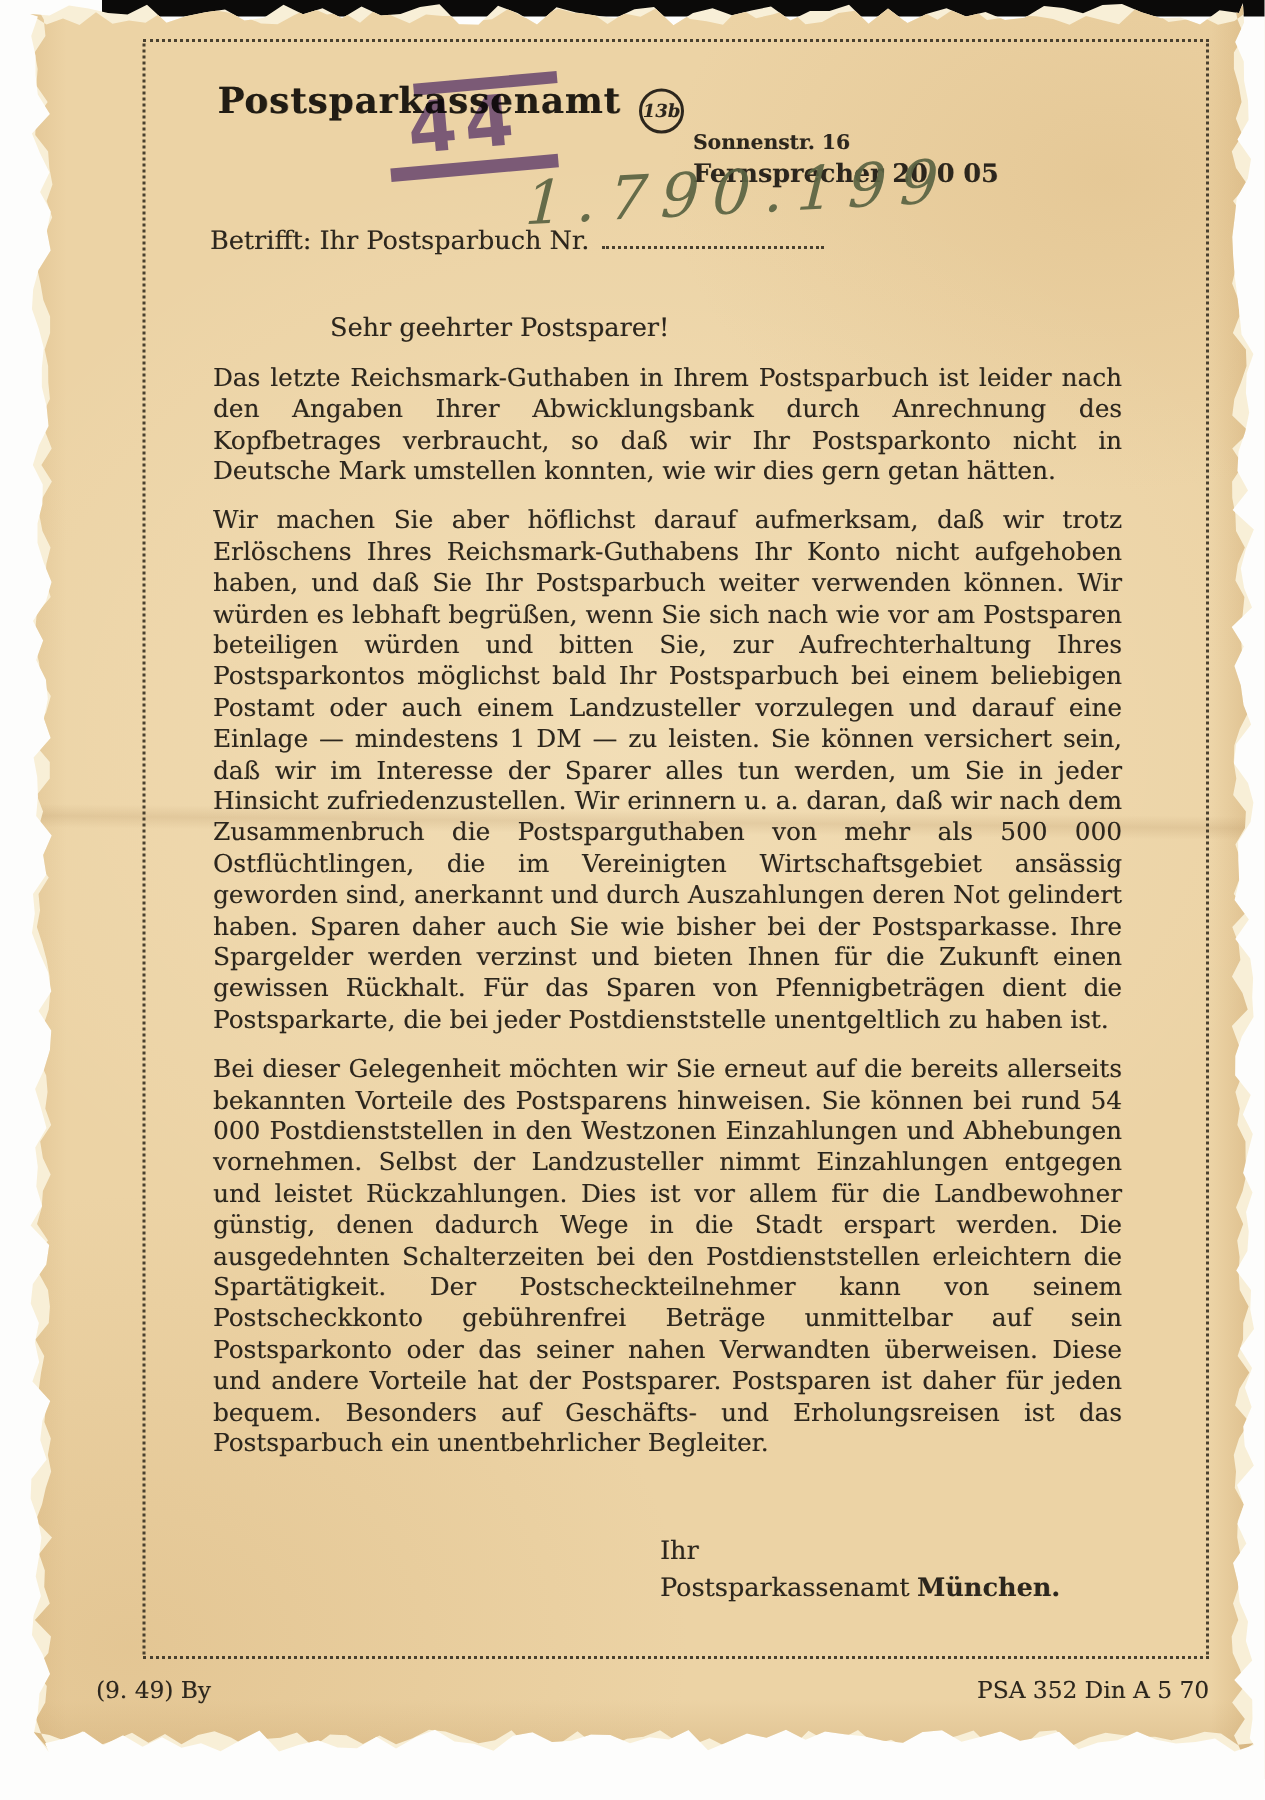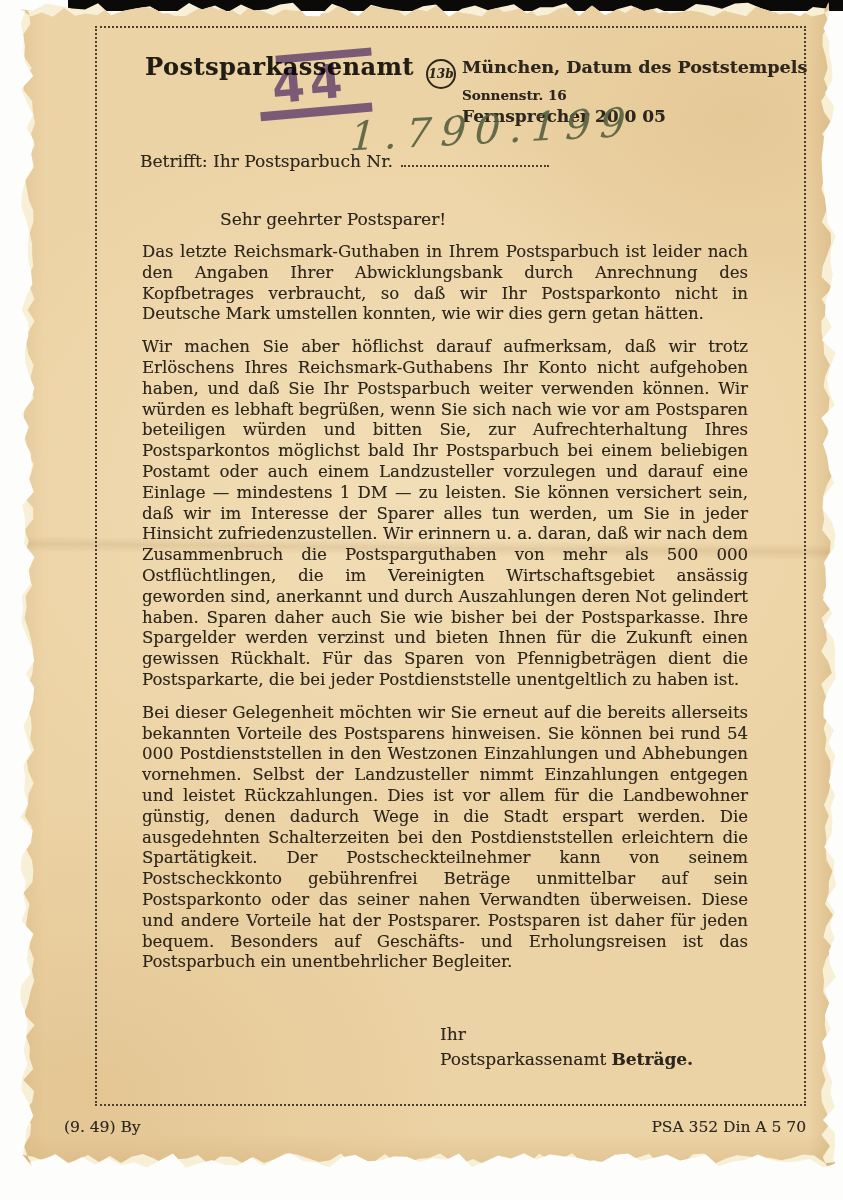--- a/index.html
+++ b/index.html
@@ -69,41 +69,40 @@
 
       <div class="brand">Postsparkassenamt</div>
 
       <div class="stamp">
         <div class="bar-top"></div>
         <div class="digits">44</div>
         <div class="bar-bottom"></div>
       </div>
 
       <div class="zone-circle ink">13b</div>
-      <div class="city-line ink">München, Datum des Poststempels</div>
       <div class="addr-line ink">Sonnenstr. 16</div>
       <div class="phone-line ink">Fernsprecher 20 0 05</div>
 
       <div class="handwriting">1.790.199</div>
 
       <div class="subject-row ink">
         <span>Betrifft: Ihr Postsparbuch Nr.</span><span class="dotted-line"></span>
       </div>
 
       <div class="salutation ink">Sehr geehrter Postsparer!</div>
 
       <div class="body-col ink">
         <p>Das letzte Reichsmark-Guthaben in Ihrem Postsparbuch ist leider nach den Angaben Ihrer Abwicklungsbank durch Anrechnung des Kopfbetrages verbraucht, so daß wir Ihr Postsparkonto nicht in Deutsche Mark umstellen konnten, wie wir dies gern getan hätten.</p>
         <p>Wir machen Sie aber höflichst darauf aufmerksam, daß wir trotz Erlöschens Ihres Reichsmark-Guthabens Ihr Konto nicht aufgehoben haben, und daß Sie Ihr Postsparbuch weiter verwenden können. Wir würden es lebhaft begrüßen, wenn Sie sich nach wie vor am Postsparen beteiligen würden und bitten Sie, zur Aufrechterhaltung Ihres Postsparkontos möglichst bald Ihr Postsparbuch bei einem beliebigen Postamt oder auch einem Landzusteller vorzulegen und darauf eine Einlage — mindestens 1 DM — zu leisten. Sie können versichert sein, daß wir im Interesse der Sparer alles tun werden, um Sie in jeder Hinsicht zufriedenzustellen. Wir erinnern u. a. daran, daß wir nach dem Zusammenbruch die Postsparguthaben von mehr als 500 000 Ostflüchtlingen, die im Vereinigten Wirtschaftsgebiet ansässig geworden sind, anerkannt und durch Auszahlungen deren Not gelindert haben. Sparen daher auch Sie wie bisher bei der Postsparkasse. Ihre Spargelder werden verzinst und bieten Ihnen für die Zukunft einen gewissen Rückhalt. Für das Sparen von Pfennigbeträgen dient die Postsparkarte, die bei jeder Postdienststelle unentgeltlich zu haben ist.</p>
         <p>Bei dieser Gelegenheit möchten wir Sie erneut auf die bereits allerseits bekannten Vorteile des Postsparens hinweisen. Sie können bei rund 54 000 Postdienststellen in den Westzonen Einzahlungen und Abhebungen vornehmen. Selbst der Landzusteller nimmt Einzahlungen entgegen und leistet Rückzahlungen. Dies ist vor allem für die Landbewohner günstig, denen dadurch Wege in die Stadt erspart werden. Die ausgedehnten Schalterzeiten bei den Postdienststellen erleichtern die Spartätigkeit. Der Postscheckteilnehmer kann von seinem Postscheckkonto gebührenfrei Beträge unmittelbar auf sein Postsparkonto oder das seiner nahen Verwandten überweisen. Diese und andere Vorteile hat der Postsparer. Postsparen ist daher für jeden bequem. Besonders auf Geschäfts- und Erholungsreisen ist das Postsparbuch ein unentbehrlicher Begleiter.</p>
       </div>
 
       <div class="signature ink">
         <span class="sig-pre">Ihr</span>
-        <span>Postsparkassenamt</span><span class="sig-city">Beträge.</span>
+        <span>Postsparkassenamt</span><span class="sig-city">München.</span>
       </div>
 
       <div class="footer-left ink">(9. 49) By</div>
       <div class="footer-right ink">PSA 352 Din A 5 70</div>
 
     </div>
   </div>
 </div>
 
 </body></html>

